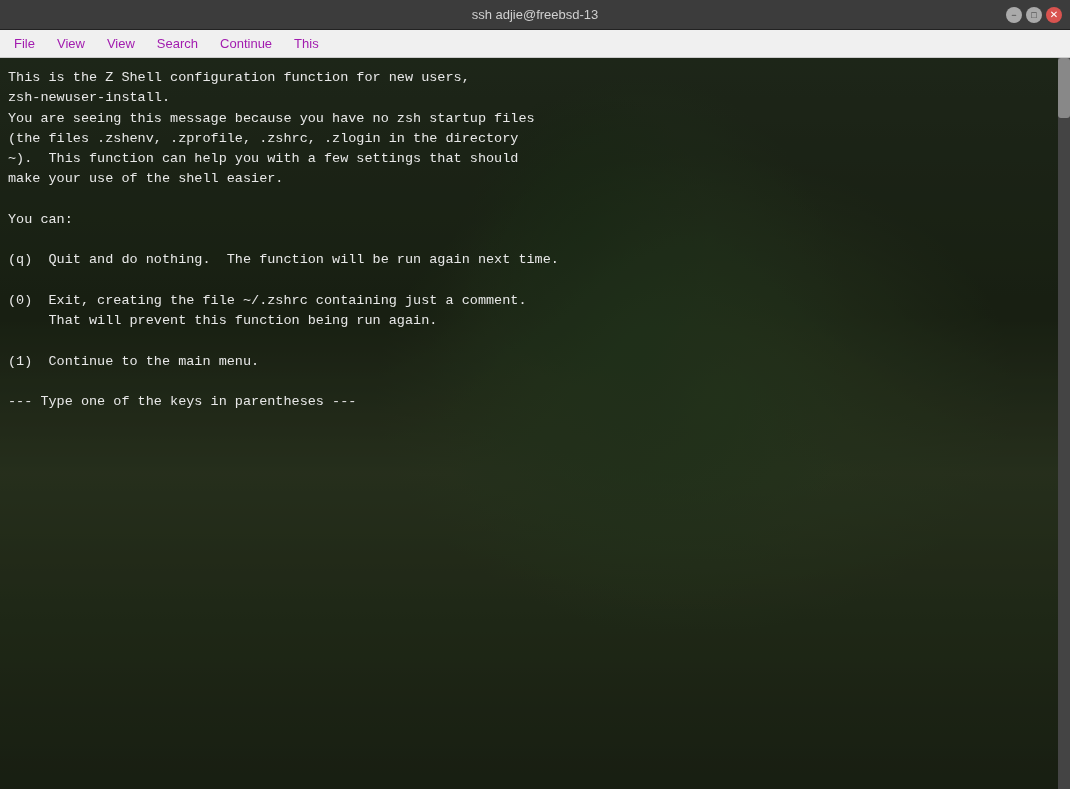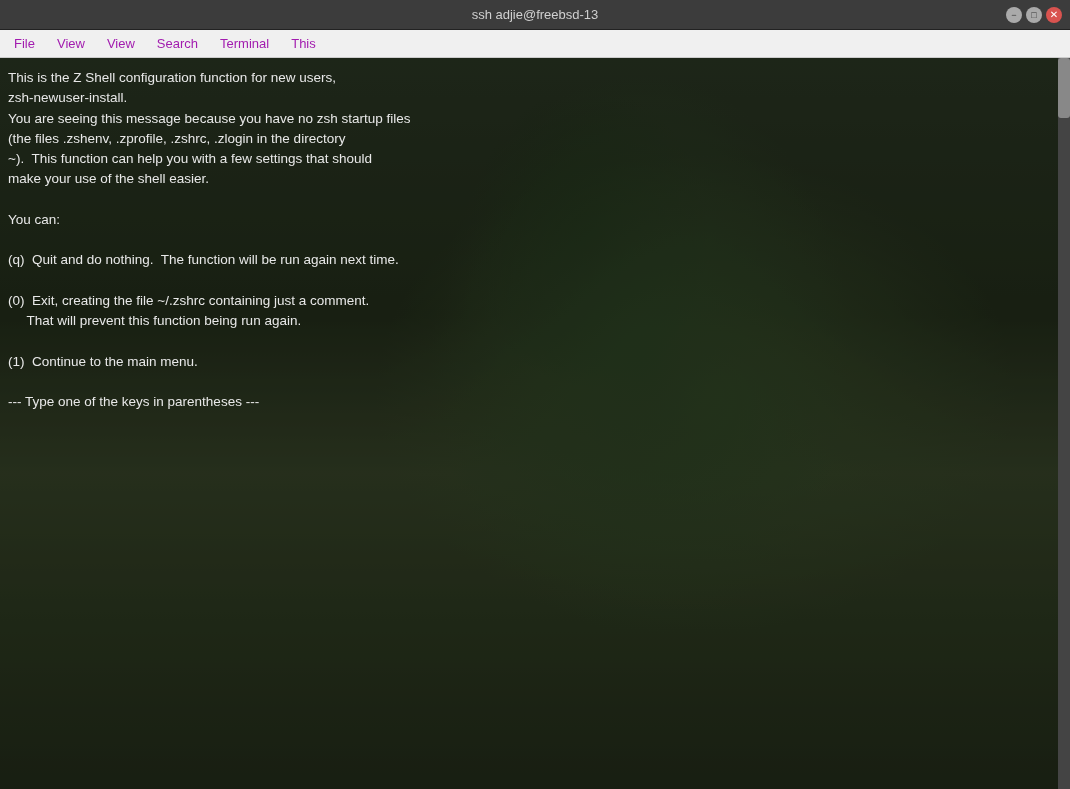--- a/index.html
+++ b/index.html
@@ -109,21 +109,21 @@
       position: absolute;
       top: 0; left: 0; right: 0; bottom: 0;
       background: rgba(0,0,0,0.45);
     }
 
     .terminal-text {
       position: absolute;
       top: 0; left: 0; right: 0; bottom: 0;
       padding: 10px 8px;
       color: #e8e8e8;
-      font-family: Liberation Sans, sans-serif;
+      font-family: Liberation Mono, monospace;
       font-size: 13.5px;
       line-height: 1.5;
       white-space: pre;
     }
 
     
     .scrollbar-track {
       position: absolute;
       right: 0;
       top: 0;
@@ -156,21 +156,21 @@
       <button class="win-btn win-btn-maximize">□</button>
       <button class="win-btn win-btn-close">✕</button>
     </div>
   </div>
 
   <div class="menu-bar">
     <span class="menu-item">File</span>
     <span class="menu-item">View</span>
     <span class="menu-item">View</span>
     <span class="menu-item">Search</span>
-    <span class="menu-item">Terminal</span>
+    <span class="menu-item">Continue</span>
     <span class="menu-item">This</span>
   </div>
 
   <div class="terminal-area">
     <div class="terminal-overlay"></div>
     <div class="terminal-text">This is the Z Shell configuration function for new users,
 zsh-newuser-install.
 You are seeing this message because you have no zsh startup files
 (the files .zshenv, .zprofile, .zshrc, .zlogin in the directory
 ~).  This function can help you with a few settings that should

